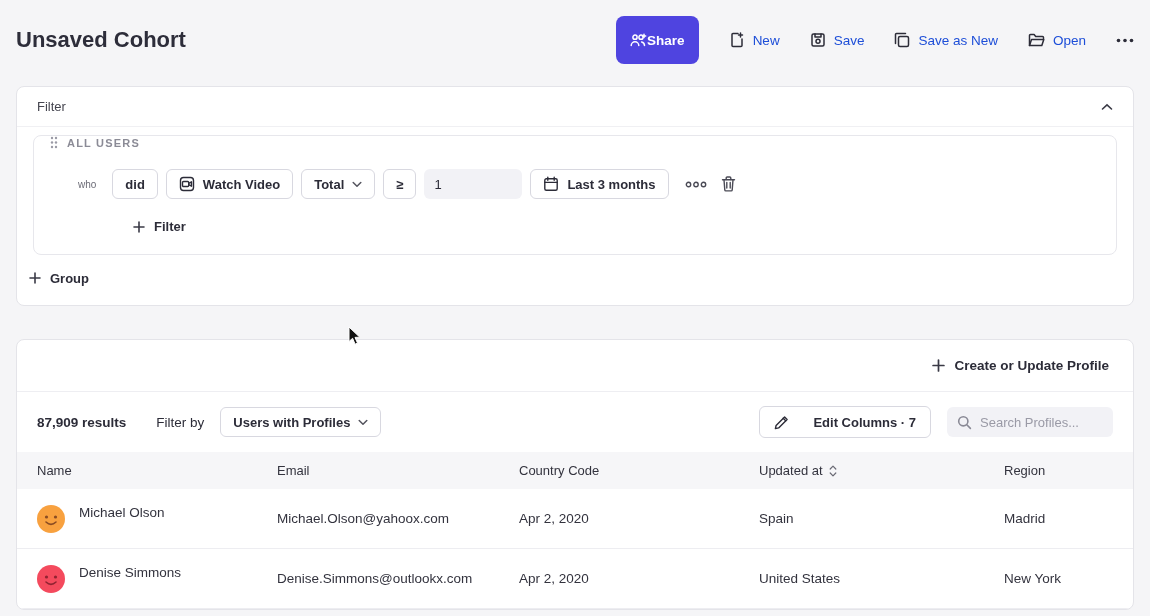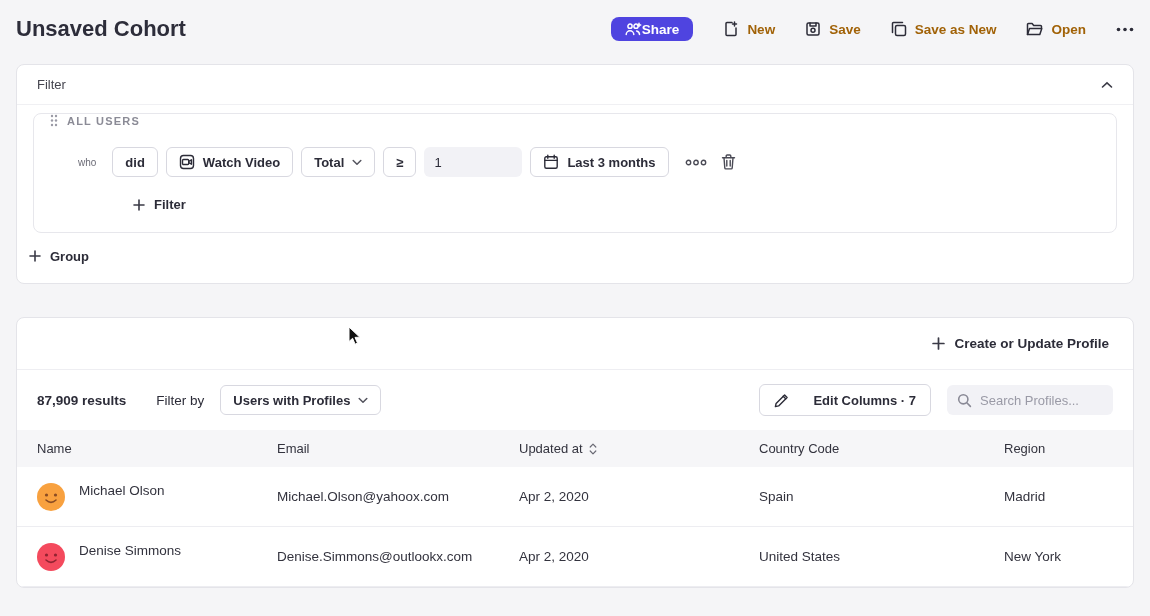--- a/index.html
+++ b/index.html
@@ -16,26 +16,26 @@
 
   
   .top-header {
     display:flex; justify-content:space-between; align-items:center;
     padding:16px 16px 22px 16px;
   }
   .page-title { font-size:22px; font-weight:700; color:#2d2d3a; }
   .top-actions { display:flex; align-items:center; gap:30px; }
   .share-btn {
     background:#4f44e0; color:#fff; border:none; border-radius:8px;
-    height:24px; padding:0 14px; display:inline-flex; align-items:center; gap:0;
+    height:48px; padding:0 14px; display:inline-flex; align-items:center; gap:0;
     font-weight:700; font-size:13.5px;
   }
   .top-action {
     background:none; border:none; display:inline-flex; align-items:center; gap:8px;
-    font-weight:700; font-size:13.5px; color:#a16207;
+    font-weight:400; font-size:13.5px; color:#1d4ed8;
   }
   .icon-btn { background:none; border:none; display:inline-flex; align-items:center; color:#3a3a46; }
 
   
   .card {
     background:#fff; border:1px solid #e4e4e9; border-radius:8px;
     margin:0 16px;
   }
 
   
@@ -347,30 +347,30 @@
   </div>
 
   <div class="tbl-header">
     <div class="tbl-head-cell">
       <span>Name</span>
     </div>
     <div class="tbl-head-cell">
       <span>Email</span>
     </div>
     <div class="tbl-head-cell">
+      <span>Country Code</span>
+    </div>
+    <div class="tbl-head-cell">
       <span>Updated at</span>
       <span>
         <svg width="8" height="12" viewBox="0 0 8 12" fill="none" stroke="#6a6a75" stroke-width="1.2" stroke-linecap="round" stroke-linejoin="round">
           <path d="M1.2 4 L4 1.2 L6.8 4"></path>
           <path d="M1.2 8 L4 10.8 L6.8 8"></path>
         </svg>
       </span>
-    </div>
-    <div class="tbl-head-cell">
-      <span>Country Code</span>
     </div>
     <div class="tbl-head-cell">
       <span>Region</span>
     </div>
   </div>
 
   <div class="tbl-row">
     <div class="name-cell">
       <span>
         <svg width="28" height="28" viewBox="0 0 28 28">

